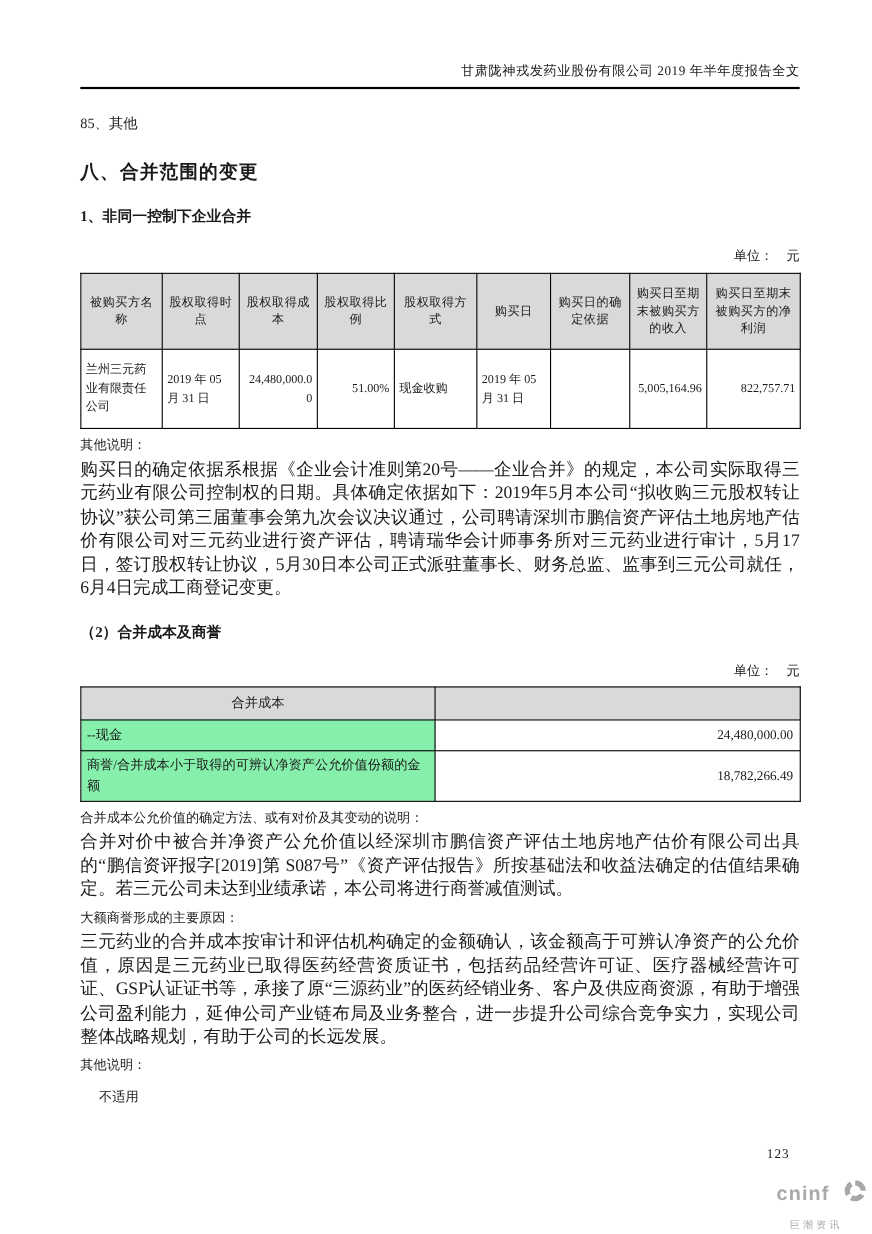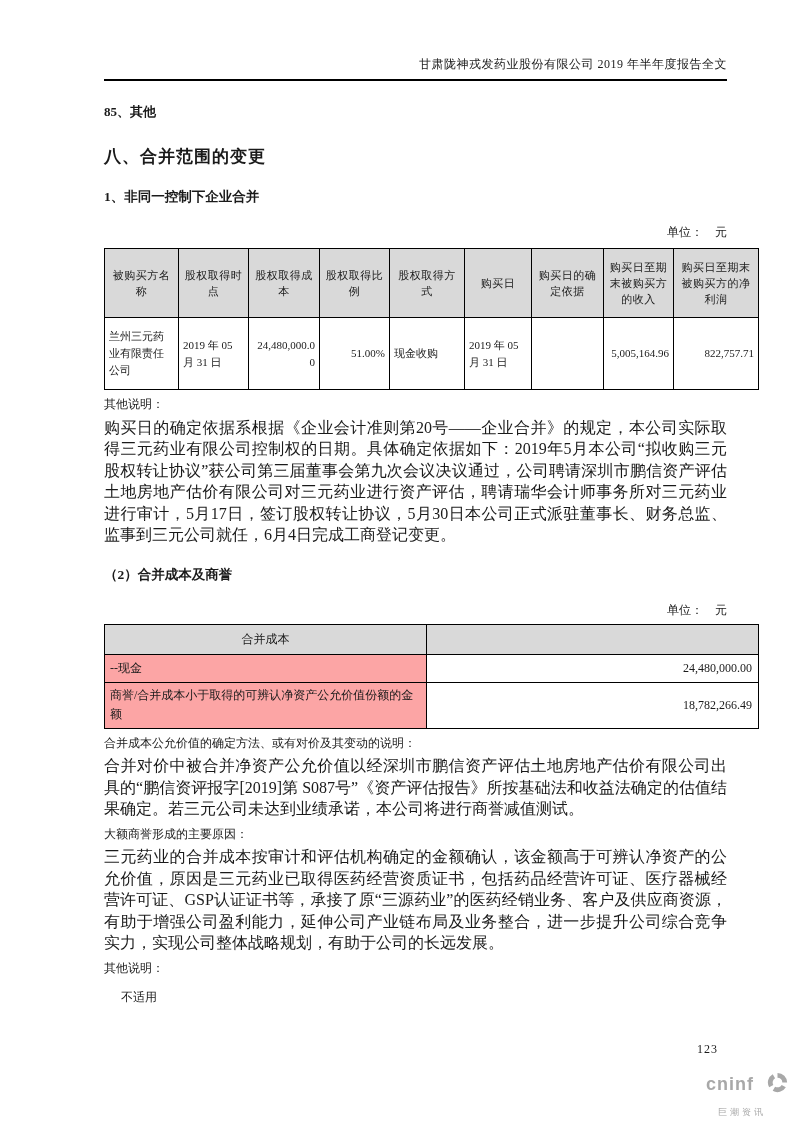--- a/index.html
+++ b/index.html
@@ -4,50 +4,50 @@
 <style>
   * { margin:0; padding:0; box-sizing:border-box; }
   html,body { background:#888; }
   .page {
     position:relative;
     width:793px; height:1122px;
     margin:0 auto;
     background:#ffffff;
     font-family:"Liberation Serif","DejaVu Serif",serif;
     color:#1a1a1a;
-    padding:56px 66px 0 104px;
+    padding:56px 66px 0 73px;
     overflow:hidden;
   }
   .doc-header {
     text-align:right;
     font-size:12px;
     letter-spacing:0.5px;
     padding-bottom:6px;
     border-bottom:2px solid #000;
   }
-  .h85 { margin-top:22px; font-size:13px; font-weight:bold; }
+  .h85 { margin-top:22px; font-size:13px; font-weight:normal; }
   .h-major { margin-top:24px; font-size:17px; font-weight:bold; letter-spacing:1px; }
   .h-sub { margin-top:20px; font-size:13.5px; font-weight:bold; }
   .h-para { margin-top:22px; font-size:13.5px; font-weight:bold; }
   .unit-row { margin-top:18px; text-align:right; font-size:12px; }
   table { border-collapse:collapse; width:100%; table-layout:fixed; }
   td, th { border:1px solid #000; font-weight:normal; vertical-align:middle; }
 
   .t1 { margin-top:7px; font-size:11px; }
   .t1 th {
     background:#d9d9d9; height:69px; text-align:center;
     padding:2px 4px; letter-spacing:0.5px; line-height:16px;
   }
   .t1 td { height:72px; padding:2px 4px; line-height:17px; word-break:break-all; }
   .t1 td.num { text-align:right; }
   .t1 td.txt { text-align:left; }
 
   .t2 { margin-top:5px; font-size:12px; }
   .t2 th { background:#d9d9d9; height:30px; text-align:center; padding:2px 5px; }
-  .t2 td.label { background:#fca5a5; text-align:left; padding:3px 5px; line-height:19px; }
+  .t2 td.label { background:#86efac; text-align:left; padding:3px 5px; line-height:19px; }
   .t2 td.value { background:#fff; text-align:right; padding:3px 6px; }
   .t2 tr.r1 td { height:28px; }
   .t2 tr.r2 td { height:26px; }
   .t2 tr.r3 td { height:46px; }
 
   .body-line { margin-top:4px; font-size:12px; line-height:21.5px; }
   .body-para { font-size:16px; line-height:21.5px; text-align:justify;font-family:Liberation Serif, serif; }
   .mt0 { margin-top:1px; }
   .mt-sec { margin-top:20px; }
   .gap8 { margin-top:8px;margin-left:17px; }

